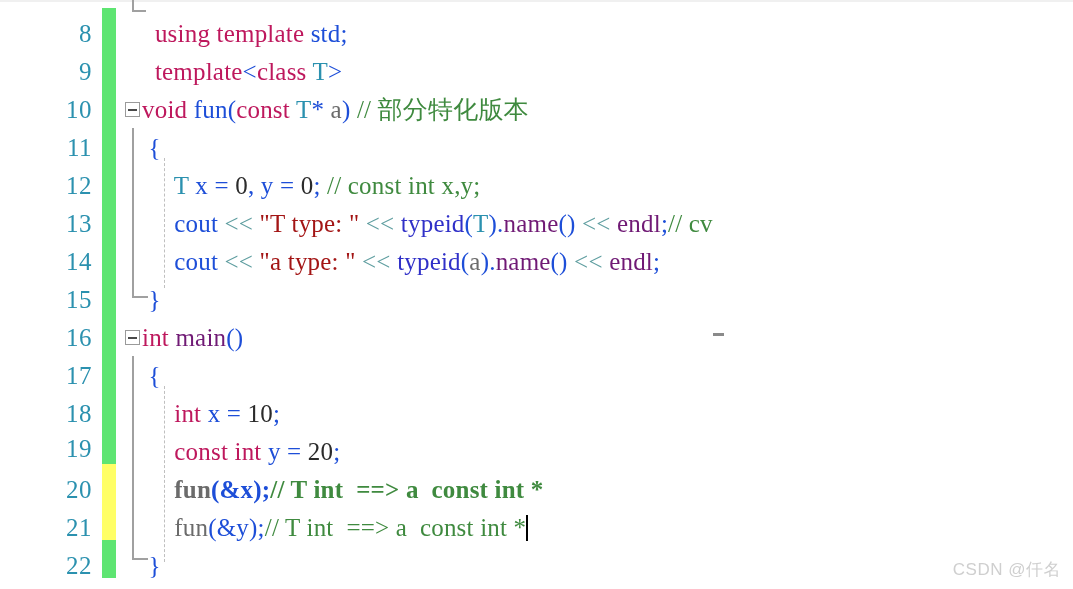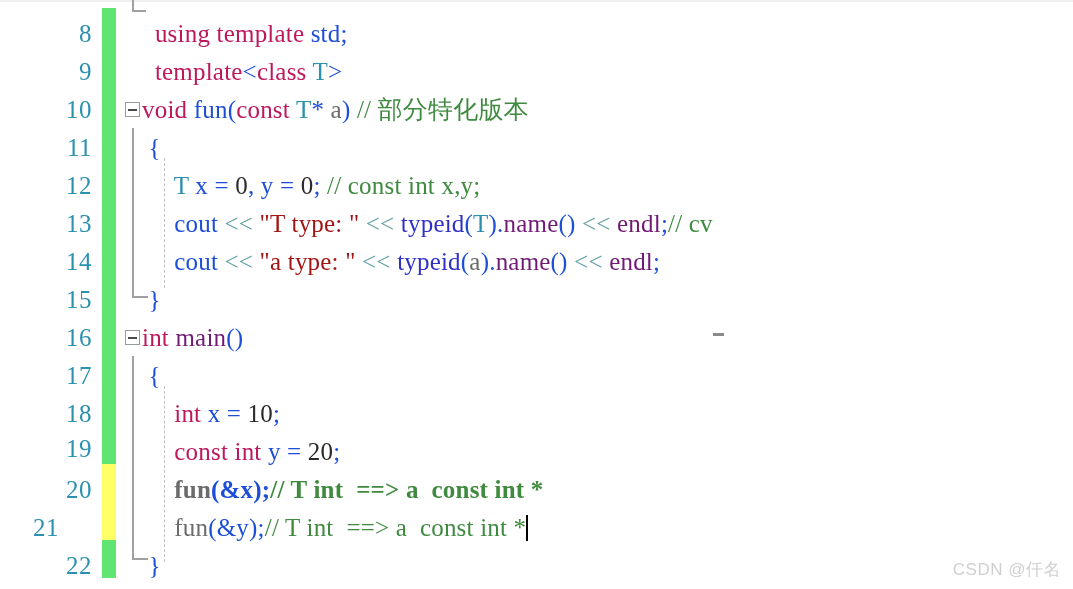--- a/index.html
+++ b/index.html
@@ -159,21 +159,21 @@
       <div class="ln" style="top: 135px;">11</div>
       <div class="ln" style="top: 173px;">12</div>
       <div class="ln" style="top: 211px;">13</div>
       <div class="ln" style="top: 249px;">14</div>
       <div class="ln" style="top: 287px;">15</div>
       <div class="ln" style="top: 325px;">16</div>
       <div class="ln" style="top: 363px;">17</div>
       <div class="ln" style="top: 401px;">18</div>
       <div class="ln" style="top: 436px; padding-left: 20px;">19</div>
       <div class="ln" style="top: 477px;">20</div>
-      <div class="ln" style="top: 515px; text-align: center;">21</div>
+      <div class="ln" style="top: 515px;">21</div>
       <div class="ln" style="top: 553px; margin-left: 42px;">22</div>
     </div>
 
   <div id="changebars">
       <div class="changebar cb-green" style="top: 8px; height: 38px;"></div>
       <div class="changebar cb-green" style="top: 46px; height: 38px;"></div>
       <div class="changebar cb-green" style="top: 84px; height: 38px;"></div>
       <div class="changebar cb-green" style="top: 122px; height: 38px;"></div>
       <div class="changebar cb-green" style="top: 160px; height: 38px;"></div>
       <div class="changebar cb-green" style="top: 198px; height: 38px;"></div>

